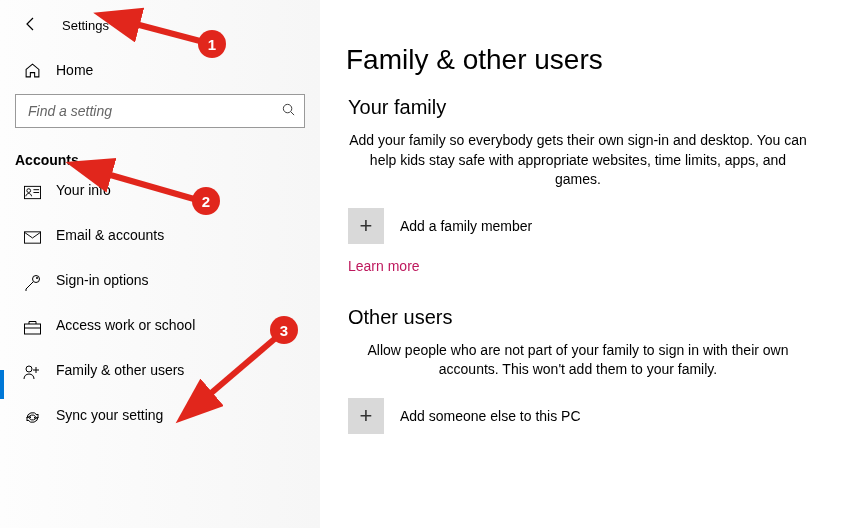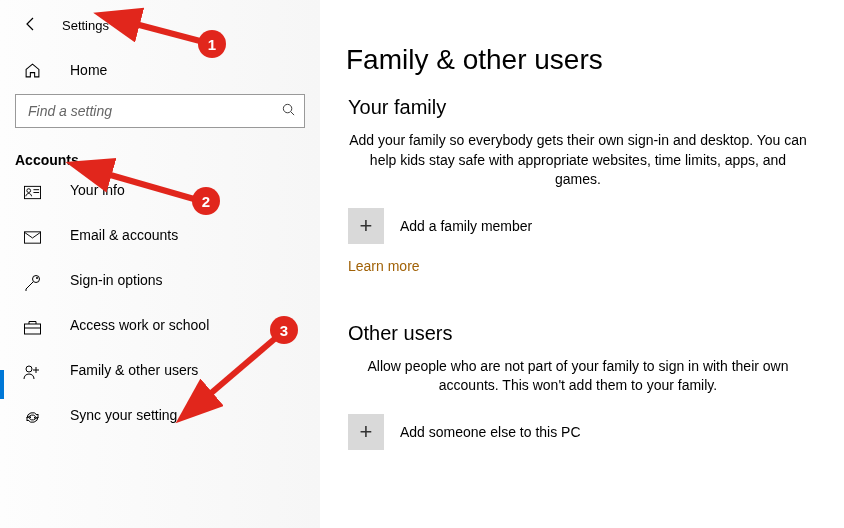--- a/index.html
+++ b/index.html
@@ -36,21 +36,21 @@
     padding: 8px 0 8px 22px;
     margin-top: 6px;
     height: 36px;
   }
   .icon-slot {
     width: 20px; height:20px;
     display:flex; align-items:center; justify-content:center;
     flex-shrink:0;
     color:#000;
   }
-  .home-row .label, .nav-item .label { margin-left: 28px; font-size:14px; }
+  .home-row .label, .nav-item .label { margin-left: 14px; font-size:14px; }
   .search-wrap { padding: 6px 15px 6px 15px; }
   .search-box {
     border:1px solid #999;
     background:#fff;
     height: 34px;
     display:flex; align-items:center;
     padding: 0 8px 0 10px;
   }
   .search-input {
     border:none; outline:none;
@@ -108,21 +108,21 @@
   }
   .plus-box {
     width:36px; height:36px;
     background:#d9d9d9;
     display:flex; align-items:center; justify-content:center;
     font-size:22px;
     color:#333;
     font-weight:300;
   }
   .add-label { margin-left: 16px; font-size:14px; }
-  .link { color:#a16207; font-size:14px; margin: 0 0 24px 2px; display:inline-block;}
+  .link { color:#be185d; font-size:14px; margin: 0 0 24px 2px; display:inline-block;}
   
   .anno { position:absolute; pointer-events:none; }
   .circle {
     width:28px; height:28px; border-radius:50%;
     background:#e1261c; color:#fff;
     display:flex; align-items:center; justify-content:center;
     font-weight:700; font-size:15px;
     position:absolute;
   }
   svg.arrow { position:absolute; overflow:visible; }
@@ -235,21 +235,21 @@
     <h1 class="page-title">Family &amp; other users</h1>
 
     <h2 class="section">Your family</h2>
     <p class="desc">Add your family so everybody gets their own sign-in and desktop. You can help kids stay safe with appropriate websites, time limits, apps, and games.</p>
     <div class="add-row">
       <div class="plus-box">+</div>
       <div class="add-label">Add a family member</div>
     </div>
     <a class="link">Learn more</a>
 
-    <h2 class="section" style="margin-top:24px">Other users</h2>
+    <h2 class="section" style="margin-top:8px">Other users</h2>
     <p class="desc">Allow people who are not part of your family to sign in with their own accounts. This won't add them to your family.</p>
     <div class="add-row">
       <div class="plus-box">+</div>
       <div class="add-label">Add someone else to this PC</div>
     </div>
   </div>
 </div>
 
 <svg class="anno arrow" style="left:0;top:0" width="844" height="528">
   <defs>

